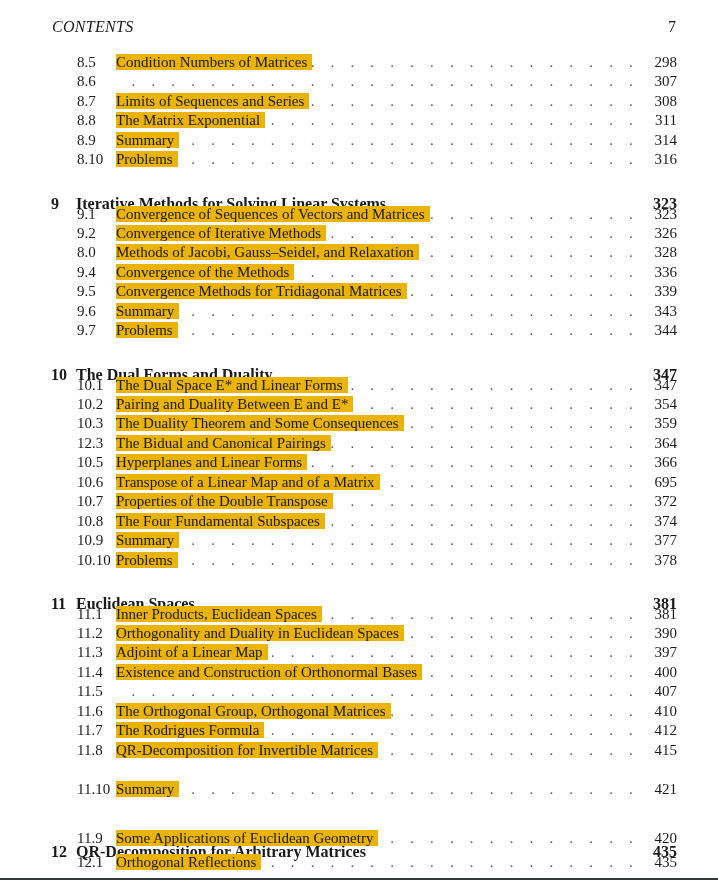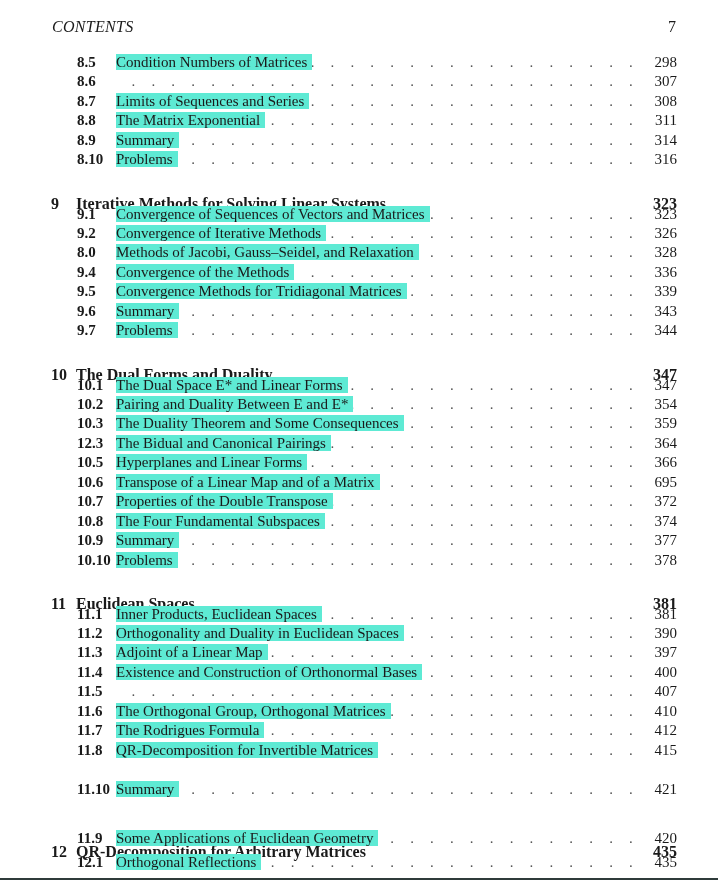--- a/index.html
+++ b/index.html
@@ -14,25 +14,25 @@
     }
     .running-head .title { position: absolute; left: 0; top: 0; font-style: italic; letter-spacing: 0.3px; }
     .running-head .page-num { position: absolute; right: 0; top: 0; }
 
     .toc { position: absolute; left: 0; top: 0; width: 718px; }
     .entry {
       position: absolute; left: 77px; width: 600px; height: 19px;
       font-family: "Liberation Serif", serif; font-size: 15px; line-height: 19px;
       white-space: nowrap;
     }
-    .entry .num { position: absolute; left: 0; top: 0; font-weight: bold; }
+    .entry .num { position: absolute; left: 0; top: 0; }
     .entry .label-wrap {
       position: absolute; left: 39px; right: 38px; top: 0; height: 19px; overflow: hidden;
     }
-    .entry .label { background: #5eead4; padding-right: 5px; position: relative; z-index: 1; }
+    .entry .label { background: #eab308; padding-right: 5px; position: relative; z-index: 1; }
     .entry .leader {
       position: absolute; left: 0; right: 0; top: 0; z-index: 0;
       color: #555; letter-spacing: 6.2px; text-align: right; overflow: hidden; direction: rtl;
     }
     .entry .page { position: absolute; right: 0; top: 0; }
 
     .chapter {
       position: absolute; left: 51px; width: 626px; height: 20px;
       font-family: "Liberation Serif", serif; font-size: 16px; font-weight: bold; line-height: 20px;
       white-space: nowrap;

